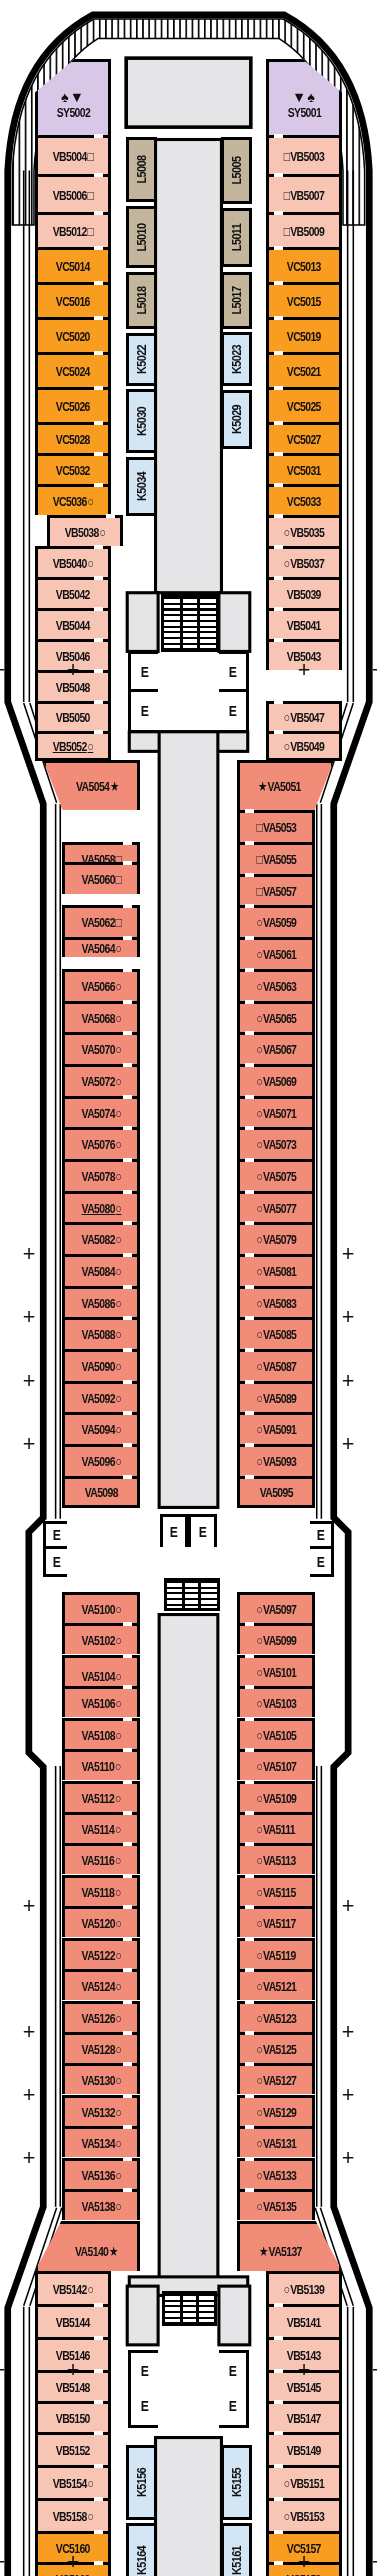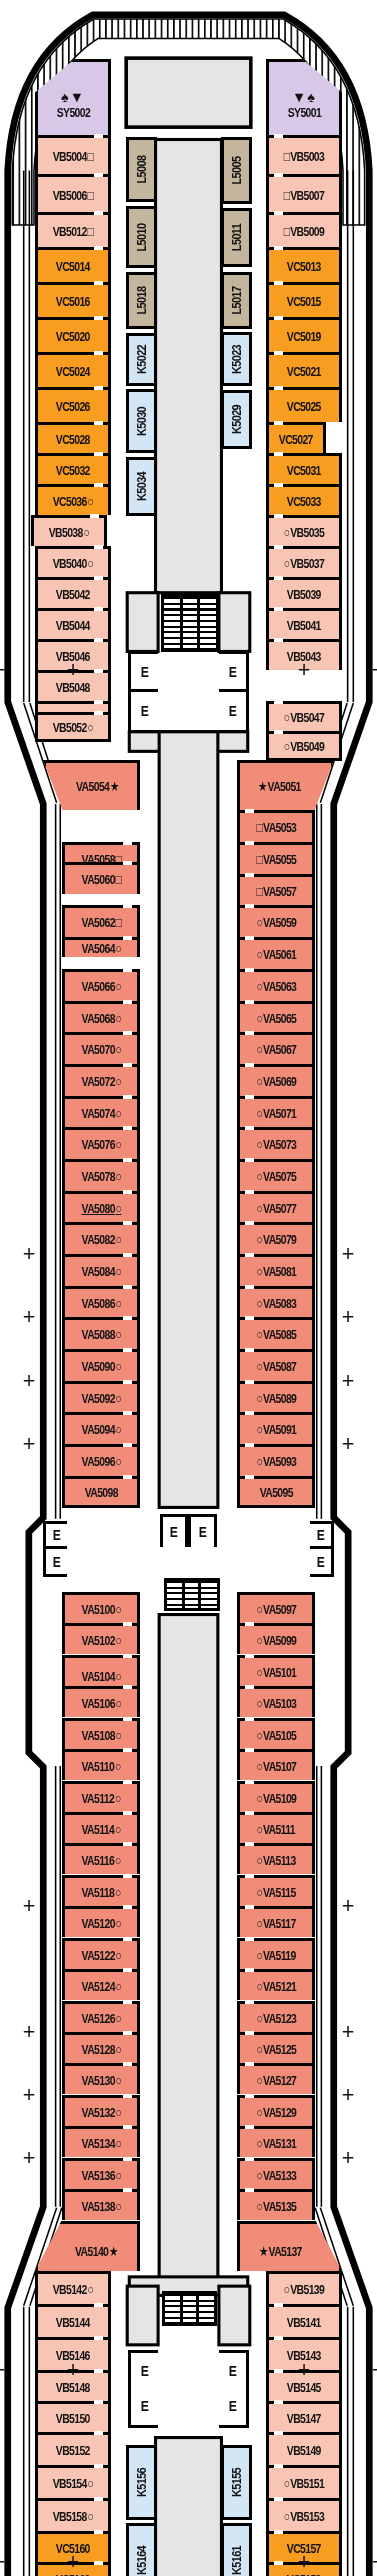--- a/index.html
+++ b/index.html
@@ -164,21 +164,21 @@
       </span>
       <i class="door" style="right: 5.2px;"></i>
     </div>
     <div class="cabin c-vc" style="left: 35px; top: 484px; width: 76px; height: 31px;">
       <span class="lbl">
         <b style="font-weight:700">VC5036</b>
         <i class="sym">○</i>
       </span>
       <i class="door" style="right: 5.2px;"></i>
     </div>
-    <div class="cabin c-vb" style="left: 31px; top: 515px; width: 76px; height: 31px;">
+    <div class="cabin c-vb" style="left: 47px; top: 515px; width: 76px; height: 31px;">
       <span class="lbl">
         <b style="font-weight:700">VB5038</b>
         <i class="sym">○</i>
       </span>
       <i class="door" style="right: 5.2px;"></i>
     </div>
     <div class="cabin c-vb" style="left: 35px; top: 546px; width: 76px; height: 31px;">
       <span class="lbl">
         <b style="font-weight:700">VB5040</b>
         <i class="sym">○</i>
@@ -210,21 +210,21 @@
         <b style="font-weight:700">VB5048</b>
       </span>
       <i class="door" style="right: 5.2px;"></i>
     </div>
     <div class="cabin c-vb" style="left: 35px; top: 701px; width: 76px; height: 30px;">
       <span class="lbl">
         <b style="font-weight:700">VB5050</b>
       </span>
       <i class="door" style="right: 5.2px;"></i>
     </div>
-    <div class="cabin c-vb bb" style="left: 35px; top: 712px; width: 76px; height: 30px;">
+    <div class="cabin c-vb bb" style="left: 35px; top: 731px; width: 76px; height: 30px; text-decoration: underline;">
       <span class="lbl">
         <b style="font-weight:700">VB5052</b>
         <i class="sym">○</i>
       </span>
       <i class="door" style="right: 5.2px;"></i>
     </div>
     <div class="cabin c-sy sy" style="left: 266px; top: 59px; width: 76px; height: 76px; clip-path: polygon(0px 0px, 48% 0px, 100% 44%, 100% 100%, 0px 100%); padding: 13.4px 0px 0px;">
       <span class="symline">▼♠</span>
       <span class="lbl">SY5001</span>
     </div>
@@ -272,21 +272,21 @@
         <b style="font-weight:700">VC5021</b>
       </span>
       <i class="door" style="left: 5.2px;"></i>
     </div>
     <div class="cabin c-vc" style="left: 266px; top: 387px; width: 76px; height: 35px;">
       <span class="lbl">
         <b style="font-weight:700">VC5025</b>
       </span>
       <i class="door" style="left: 5.2px;"></i>
     </div>
-    <div class="cabin c-vc" style="left: 266px; top: 422px; width: 60px; height: 31px; text-align: center;">
+    <div class="cabin c-vc" style="left: 266px; top: 422px; width: 76px; height: 31px; text-align: center;">
       <span class="lbl">
         <b style="font-weight:700">VC5027</b>
       </span>
       <i class="door" style="left: 5.2px;"></i>
     </div>
     <div class="cabin c-vc" style="left: 266px; top: 453px; width: 76px; height: 31px;">
       <span class="lbl">
         <b style="font-weight:700">VC5031</b>
       </span>
       <i class="door" style="left: 5.2px;"></i>

